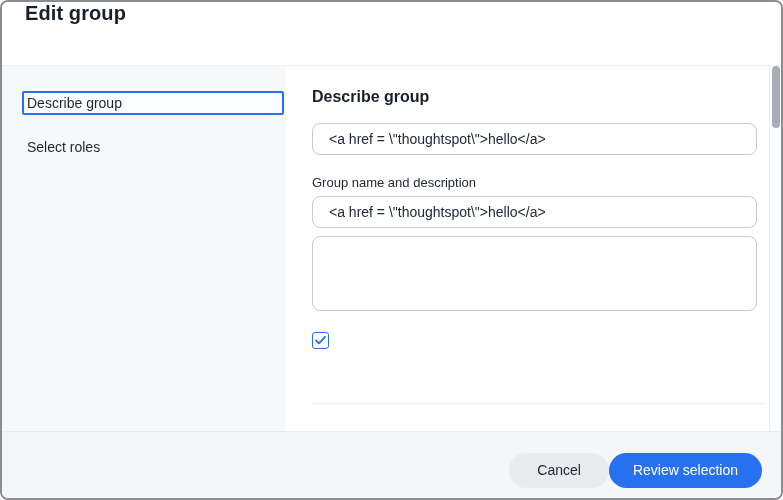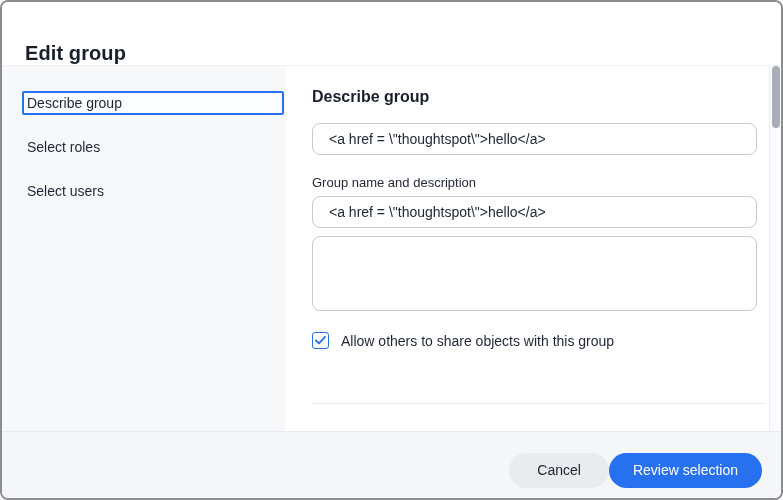--- a/index.html
+++ b/index.html
@@ -15,21 +15,21 @@
     background: #ffffff;
     border: 2px solid #8a8c8f;
     border-radius: 8px;
     overflow: hidden;
   }
   
   .header {
     height: 64px;
     background: #ffffff;
     display: flex;
-    align-items: flex-end;
+    align-items: flex-start;
     padding-left: 23px;
     border-bottom: 1px solid #f1f2f4;
   }
   .header .title {
     font-size: 20px;
     font-weight: 700;
     color: #191f2a;
     letter-spacing: 0.1px;
   }
   
@@ -190,21 +190,20 @@
 
   <div class="header">
     <span class="title">Edit group</span>
   </div>
 
   <div class="body">
 
     <nav class="sidebar">
       <div class="nav-item selected">Describe group</div>
       <div class="nav-item">Select roles</div>
-      <div class="nav-item">Select users</div>
     </nav>
 
     <section class="content">
       <h2>Describe group</h2>
 
       <div class="field-group">
         <input class="text-input" type="text" value="&lt;a href = \&quot;thoughtspot\&quot;&gt;hello&lt;/a&gt;" style="">
       </div>
 
       <div class="field-group tight">
@@ -213,21 +212,20 @@
       </div>
 
       <textarea class="text-area" style=""></textarea>
 
       <div class="checkbox-row">
         <span class="checkbox checked">
           <svg viewBox="0 0 12 10">
             <path d="M1 5 L4.3 8.3 L11 1" stroke="#2770EF" stroke-width="2" fill="none" stroke-linecap="round" stroke-linejoin="round"></path>
           </svg>
         </span>
-        <label>Allow others to share objects with this group</label>
       </div>
 
       <hr class="section-divider">
     </section>
 
     <div class="scrollbar-track">
       <div class="scrollbar-thumb"></div>
     </div>
 
   </div>

